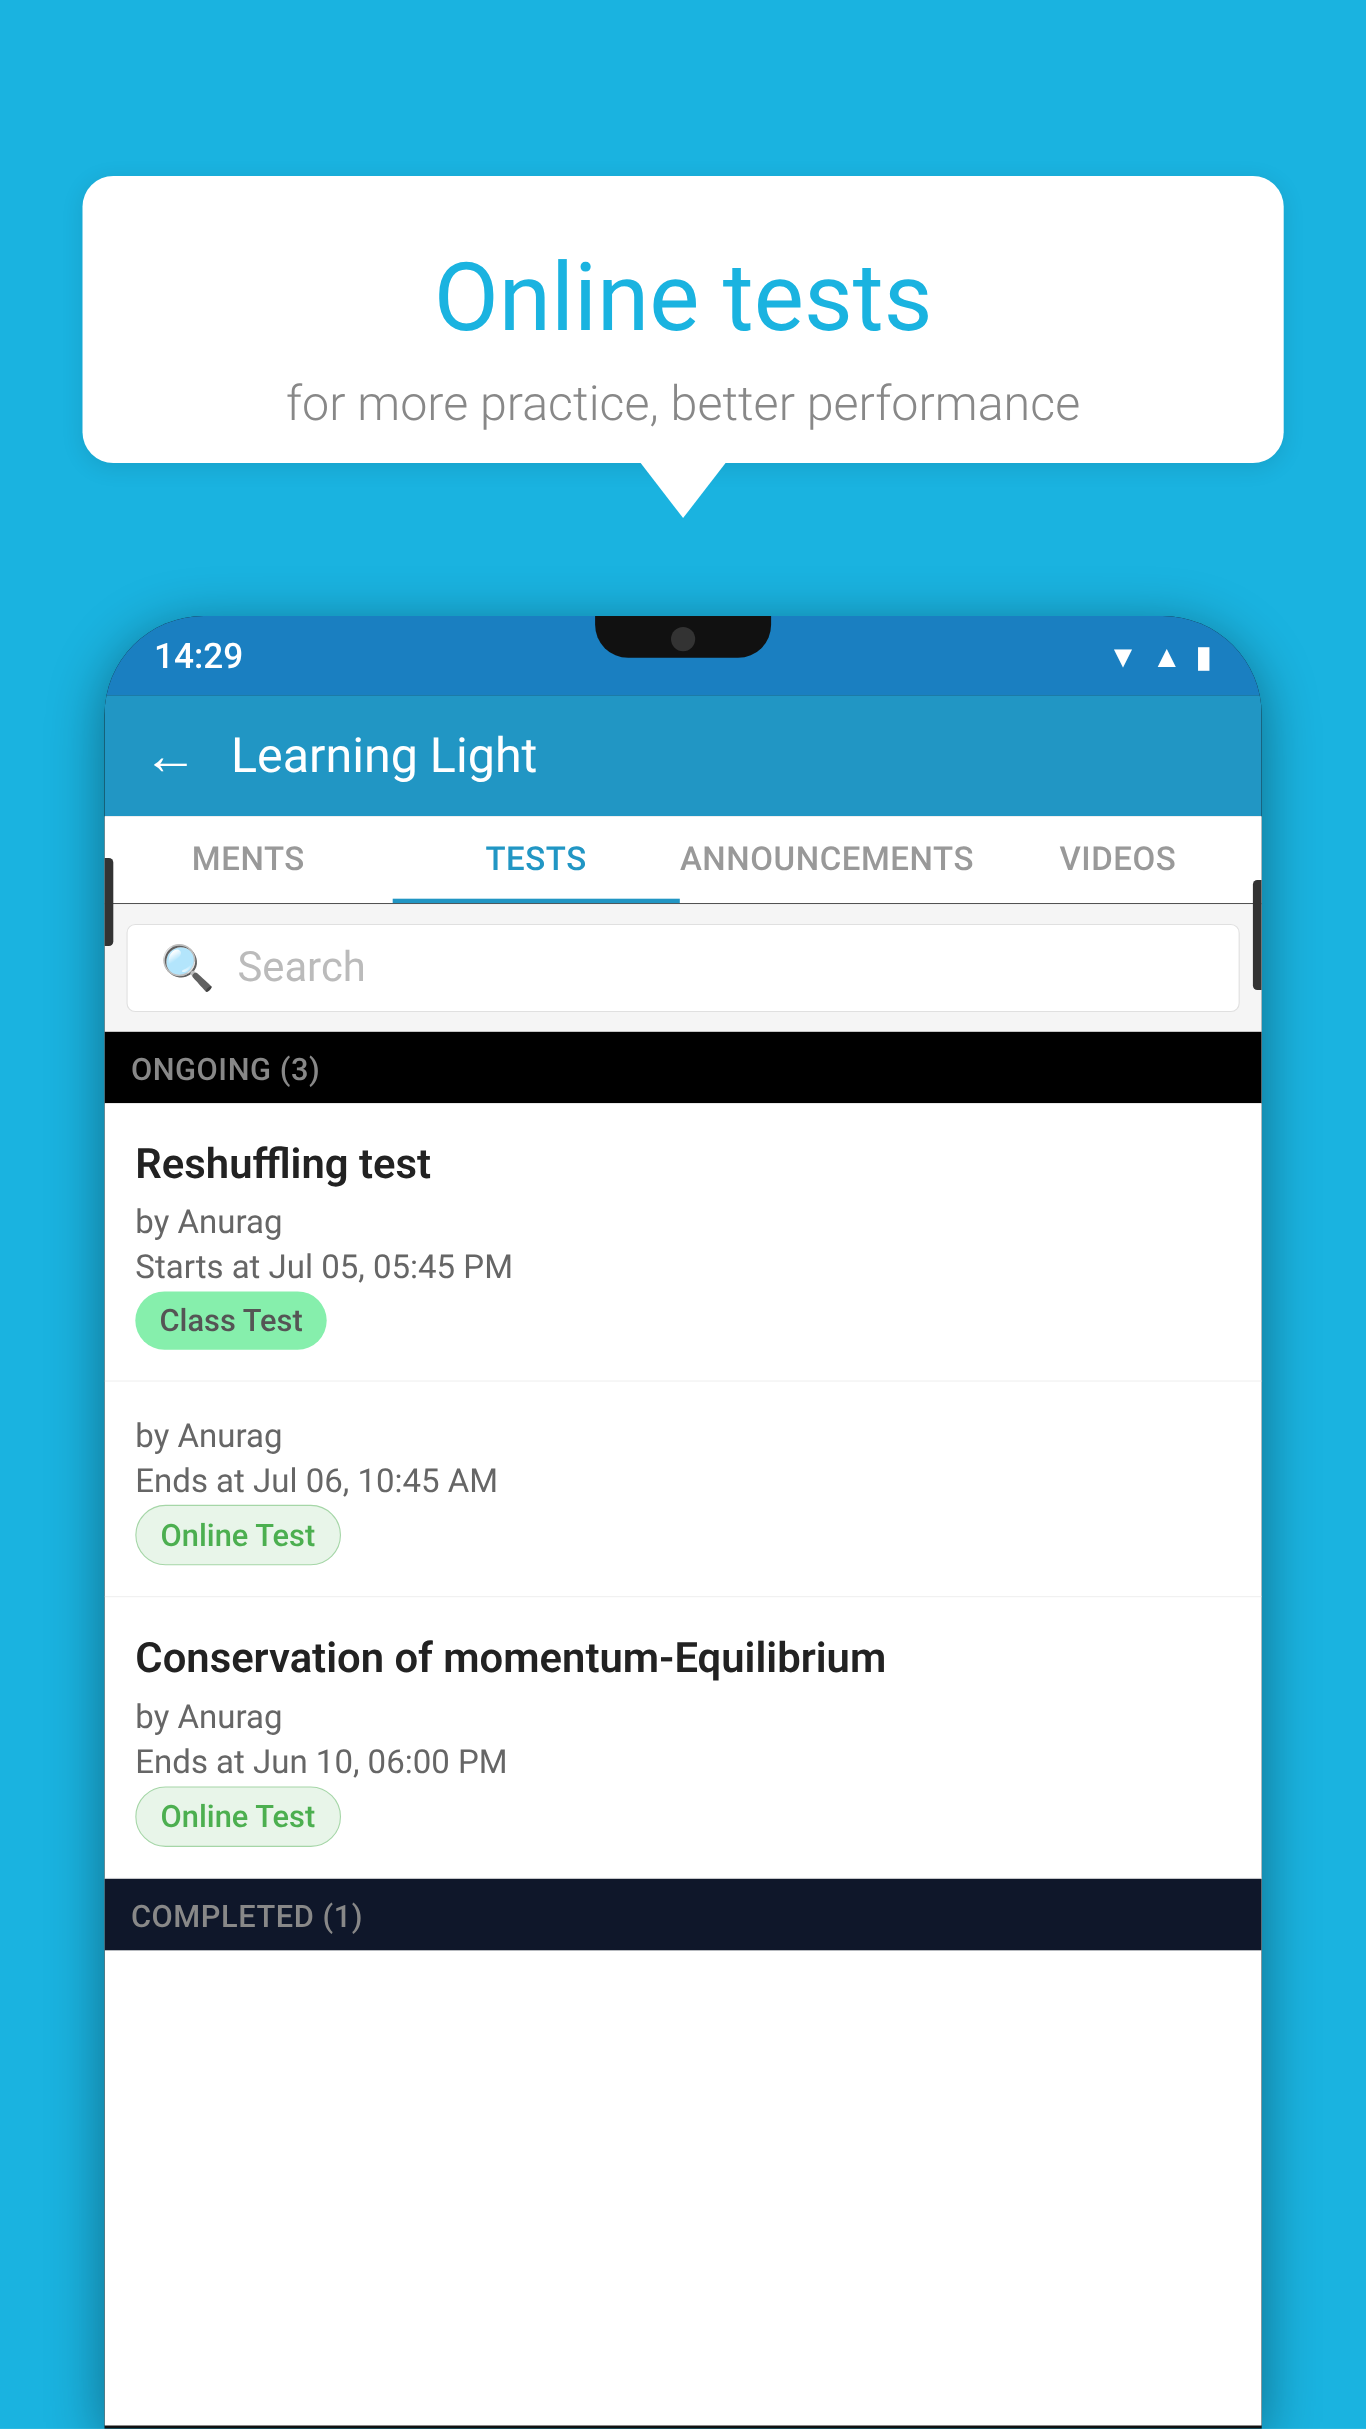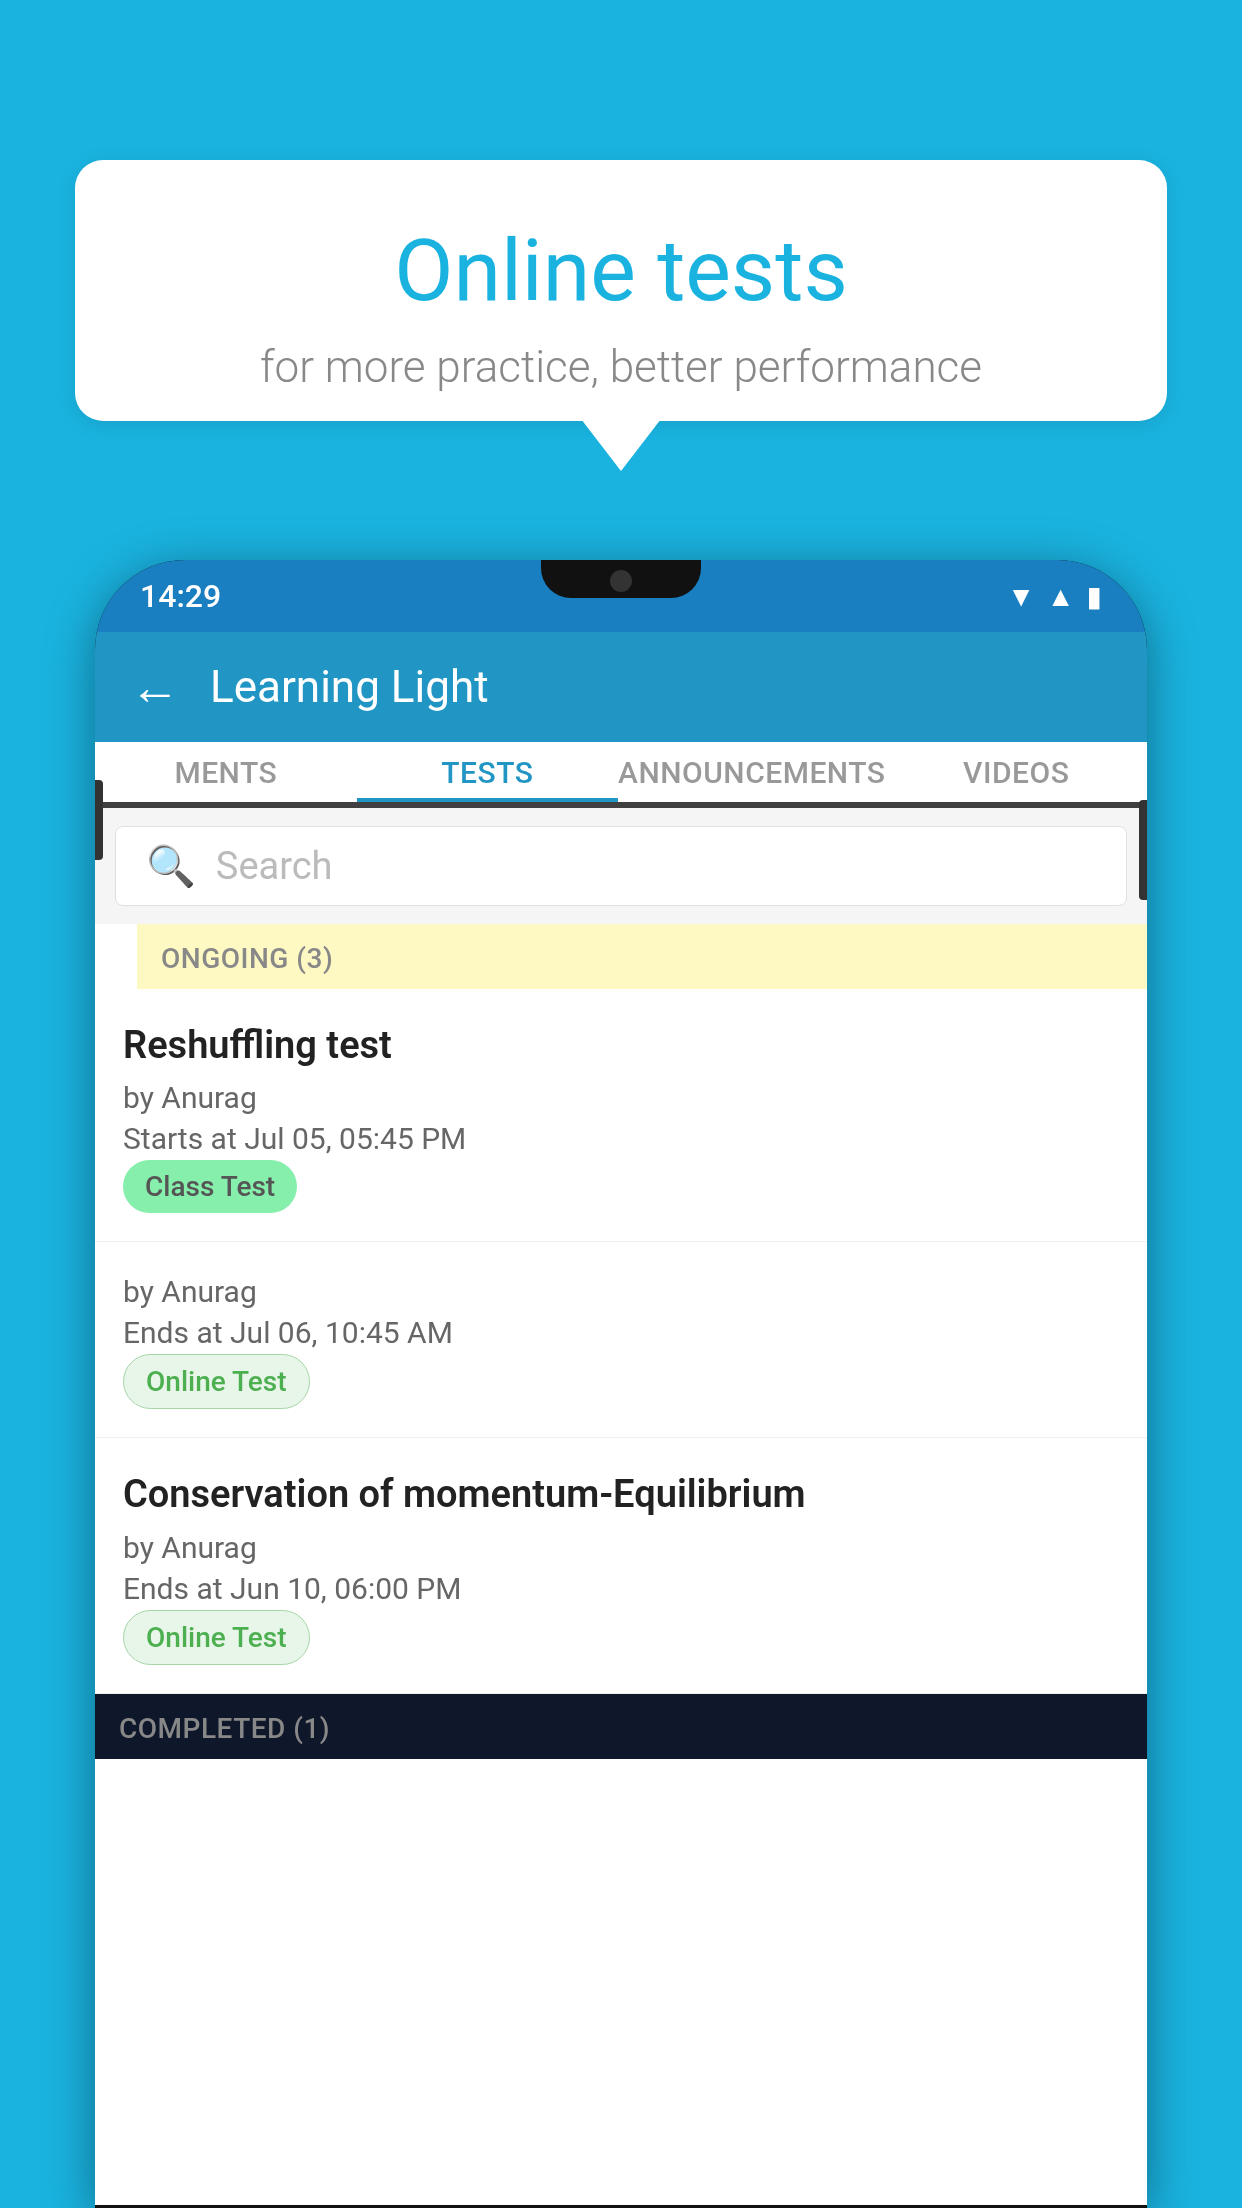--- a/index.html
+++ b/index.html
@@ -121,23 +121,23 @@
     
     .phone-inner {
       background: white;
       height: calc(100% - 185px);
       overflow: hidden;
     }
 
     
     .tabs-bar {
       display: flex;
-      border-bottom: 6px solid #404040;
-      background: white;
-      height: 66px;
+      border-bottom: 1px solid #404040;
+      background: white;
+      height: 80px;
     }
     .tab-item {
       flex: 1;
       display: flex;
       align-items: center;
       justify-content: center;
       font-size: 30px;
       color: #999;
       font-weight: 500;
       cursor: pointer;
@@ -181,22 +181,21 @@
       font-size: 38px;
     }
 
     
     .section-header {
       padding: 18px 24px 14px;
       font-size: 28px;
       color: #888;
       font-weight: 500;
       letter-spacing: 0.5px;
-      background: #fef9c3;
-      margin-left: 42px;
+      background: #000000;
     }
 
     
     .test-list {
       background: white;
     }
     .test-item {
       padding: 32px 28px 28px;
       border-bottom: 1px solid #f0f0f0;
       display: flex;

